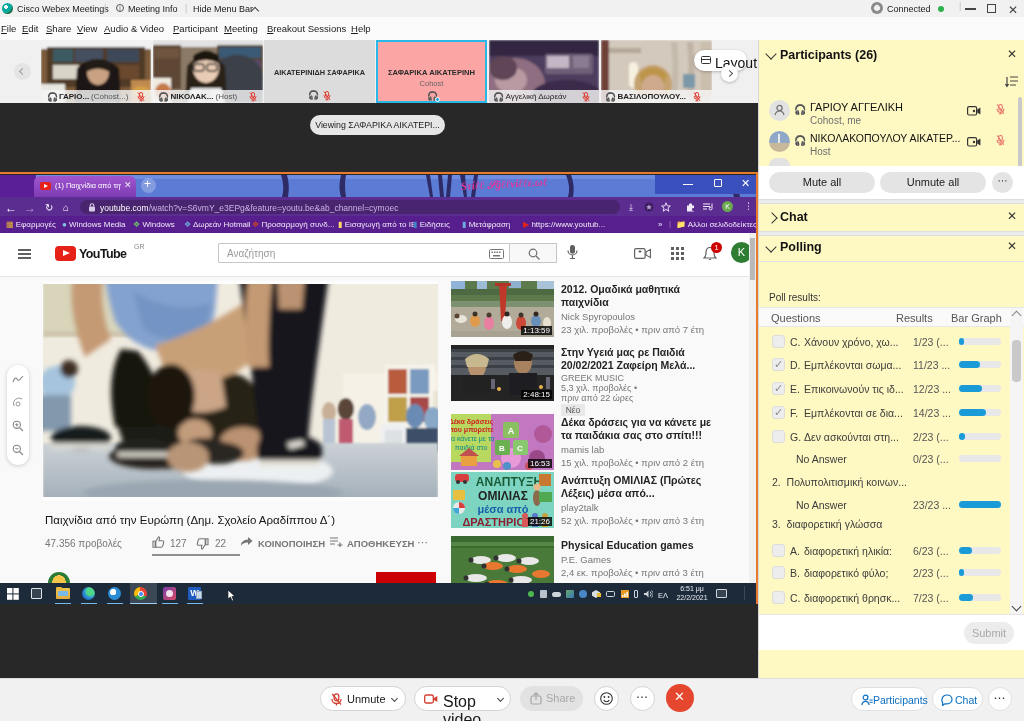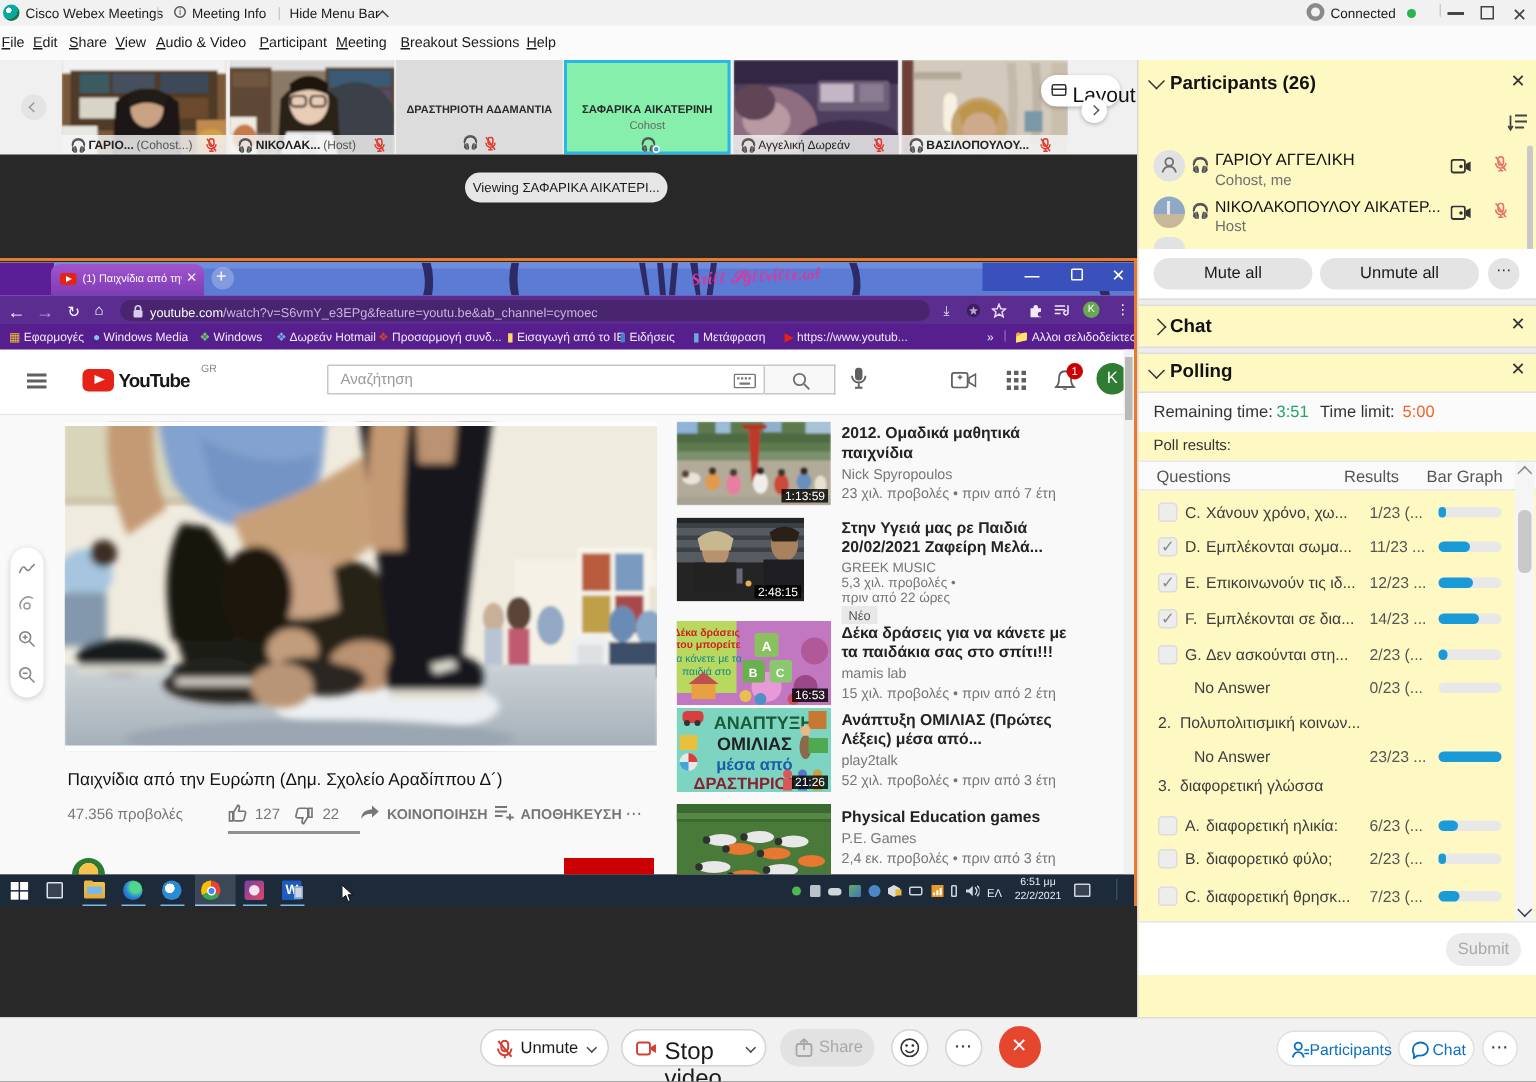--- a/index.html
+++ b/index.html
@@ -116,32 +116,32 @@
     <svg class="abs" style="left:96px;top:2px;" width="8" height="11" xmlns="http://www.w3.org/2000/svg">
         <g stroke="#e03a2f" fill="none" stroke-width="1">
           <rect x="2.4" y="0.5" width="3.2" height="5" rx="1.6"></rect>
           <path d="M1 4.2 a3 3 0 0 0 6 0 M4 7.2 v1.6 M2.5 8.8 h3"></path>
           <path d="M1 0.5 L7 8.8"></path>
         </g>
       </svg>
   </div>
 
   <div class="abs" style="left:264px;top:0;width:111px;height:63px;background:#dcdcdc;">
-    <div class="abs" style="left:0;top:28px;width:111px;text-align:center;font-size:7.3px;font-weight:bold;color:#2a2a2a;white-space:nowrap;">ΔΡΑΣΤΗΡΙΟΤΗ ΑΔΑΜΑΝΤΙΑ</div>
+    <div class="abs" style="left:0;top:28px;width:111px;text-align:center;font-size:7.3px;font-weight:bold;color:#2a2a2a;white-space:nowrap;">ΑΙΚΑΤΕΡΙΝΙΔΗ ΣΑΦΑΡΙΚΑ</div>
     <div class="abs" style="left:44px;top:50px;font-size:9px;color:#333;">🎧</div>
     <svg class="abs" style="left:59px;top:51px;" width="8" height="11" xmlns="http://www.w3.org/2000/svg">
         <g stroke="#e03a2f" fill="none" stroke-width="1">
           <rect x="2.4" y="0.5" width="3.2" height="5" rx="1.6"></rect>
           <path d="M1 4.2 a3 3 0 0 0 6 0 M4 7.2 v1.6 M2.5 8.8 h3"></path>
           <path d="M1 0.5 L7 8.8"></path>
         </g>
       </svg>
   </div>
 
-  <div class="abs" style="left:376px;top:0;width:111px;height:63px;background:#86efac;border:2px solid #29b7e8;">
+  <div class="abs" style="left:376px;top:0;width:111px;height:63px;background:#fca5a5;border:2px solid #29b7e8;">
     <div class="abs" style="left:0;top:26px;width:107px;text-align:center;font-size:7.6px;font-weight:bold;color:#2a2a2a;white-space:nowrap;">ΣΑΦΑΡΙΚΑ ΑΙΚΑΤΕΡΙΝΗ</div>
     <div class="abs" style="left:0;top:37px;width:107px;text-align:center;font-size:7.5px;color:#666;">Cohost</div>
     <div class="abs" style="left:49px;top:49px;font-size:9px;color:#333;">🎧</div>
       <div class="abs" style="left:57px;top:55px;width:5px;height:5px;border-radius:50%;background:#2a9fd8;border:1px solid #fff;"></div>
   </div>
 
   <div class="abs" style="left:488.5px;top:0;width:110px;height:63px;overflow:hidden;">
     <svg width="110" height="63" xmlns="http://www.w3.org/2000/svg">
       <g filter="url(#sb1)">
       <rect width="110" height="63" fill="#4e3c5e"></rect>
@@ -487,21 +487,21 @@
         <ellipse cx="96" cy="42" rx="4" ry="6" fill="#e8e0d0"></ellipse>
         <rect x="0" y="50" width="103" height="6" fill="#a8a292"></rect>
         </g>
       </svg>
       <div class="abs" style="right:2px;bottom:2px;background:rgba(0,0,0,.8);color:#fff;font-size:8px;padding:0 2px;">1:13:59</div>
     </div>
     <div class="abs" style="left:561px;top:6px;width:180px;font-size:10.5px;font-weight:bold;color:#232323;line-height:13px;">2012. Ομαδικά μαθητικά<br>παιχνίδια</div>
     <div class="abs" style="left:561px;top:34px;font-size:9.5px;color:#767676;">Nick Spyropoulos</div>
     <div class="abs" style="left:561px;top:47px;font-size:9.5px;color:#767676;">23 χιλ. προβολές • πριν από 7 έτη</div>
 
-    <div class="abs" style="left:451px;top:68px;width:85px;height:56px;overflow:hidden;">
+    <div class="abs" style="left:451px;top:68px;width:103px;height:56px;overflow:hidden;">
       <svg width="103" height="56" xmlns="http://www.w3.org/2000/svg">
         <rect width="103" height="56" fill="#242424"></rect>
         <rect x="0" y="4" width="103" height="26" fill="#555b60"></rect>
         <rect x="0" y="4" width="103" height="3" fill="#3a4045"></rect>
         <rect x="0" y="12" width="103" height="3" fill="#3a4045"></rect>
         <rect x="0" y="20" width="103" height="3" fill="#3a4045"></rect>
         <ellipse cx="26" cy="22" rx="9" ry="11" fill="#b8926e"></ellipse>
         <path d="M14 14 q12 -10 24 0 l-2 8 h-20 z" fill="#c8b890"></path>
         <rect x="12" y="30" width="28" height="20" fill="#222"></rect>
         <ellipse cx="72" cy="18" rx="9" ry="11" fill="#a8825e"></ellipse>
@@ -778,26 +778,20 @@
   <div class="abs" style="left:9px;top:174px;width:8px;height:8px;border-right:1.6px solid #333;border-bottom:1.6px solid #333;transform:rotate(-45deg);"></div>
   <div class="abs" style="left:21px;top:170px;font-size:12.5px;font-weight:bold;color:#121212;">Chat</div>
   <div class="abs" style="left:248px;top:169px;font-size:12px;color:#333;">✕</div>
 
   <div class="abs" style="left:0;top:191px;width:266px;height:5px;background:#ececec;border-top:1px solid #ddd;border-bottom:1px solid #ddd;"></div>
   <div class="abs" style="left:8px;top:203px;width:8px;height:8px;border-right:1.6px solid #333;border-bottom:1.6px solid #333;transform:rotate(45deg);"></div>
   <div class="abs" style="left:21px;top:200px;font-size:12.5px;font-weight:bold;color:#121212;">Polling</div>
   <div class="abs" style="left:248px;top:199px;font-size:12px;color:#333;">✕</div>
   <div class="abs" style="left:0;top:221px;width:266px;height:1px;background:#e0e0e0;"></div>
 
-  <div class="abs" style="left:0;top:222px;width:266px;height:26px;background:#fbfbfb;">
-    <span class="abs" style="left:10px;top:7px;font-size:11px;color:#333;">Remaining time:</span>
-    <span class="abs" style="left:92px;top:7px;font-size:11px;color:#23a566;">3:51</span>
-    <span class="abs" style="left:121px;top:7px;font-size:11px;color:#333;">Time limit:</span>
-    <span class="abs" style="left:176px;top:7px;font-size:11px;color:#f2652a;">5:00</span>
-  </div>
 
   <div class="abs" style="left:10px;top:252px;font-size:10px;color:#333;">Poll results:</div>
 
   <div class="abs" style="left:0;top:267px;width:266px;height:20px;background:#fafafa;border-top:1px solid #e8e8e8;border-bottom:1px solid #e8e8e8;">
     <span class="abs" style="left:12px;top:4px;font-size:11px;color:#555;">Questions</span>
     <span class="abs" style="left:137px;top:4px;font-size:11px;color:#555;">Results</span>
     <span class="abs" style="left:192px;top:4px;font-size:11px;color:#555;">Bar Graph</span>
   </div>
 
   <style>

